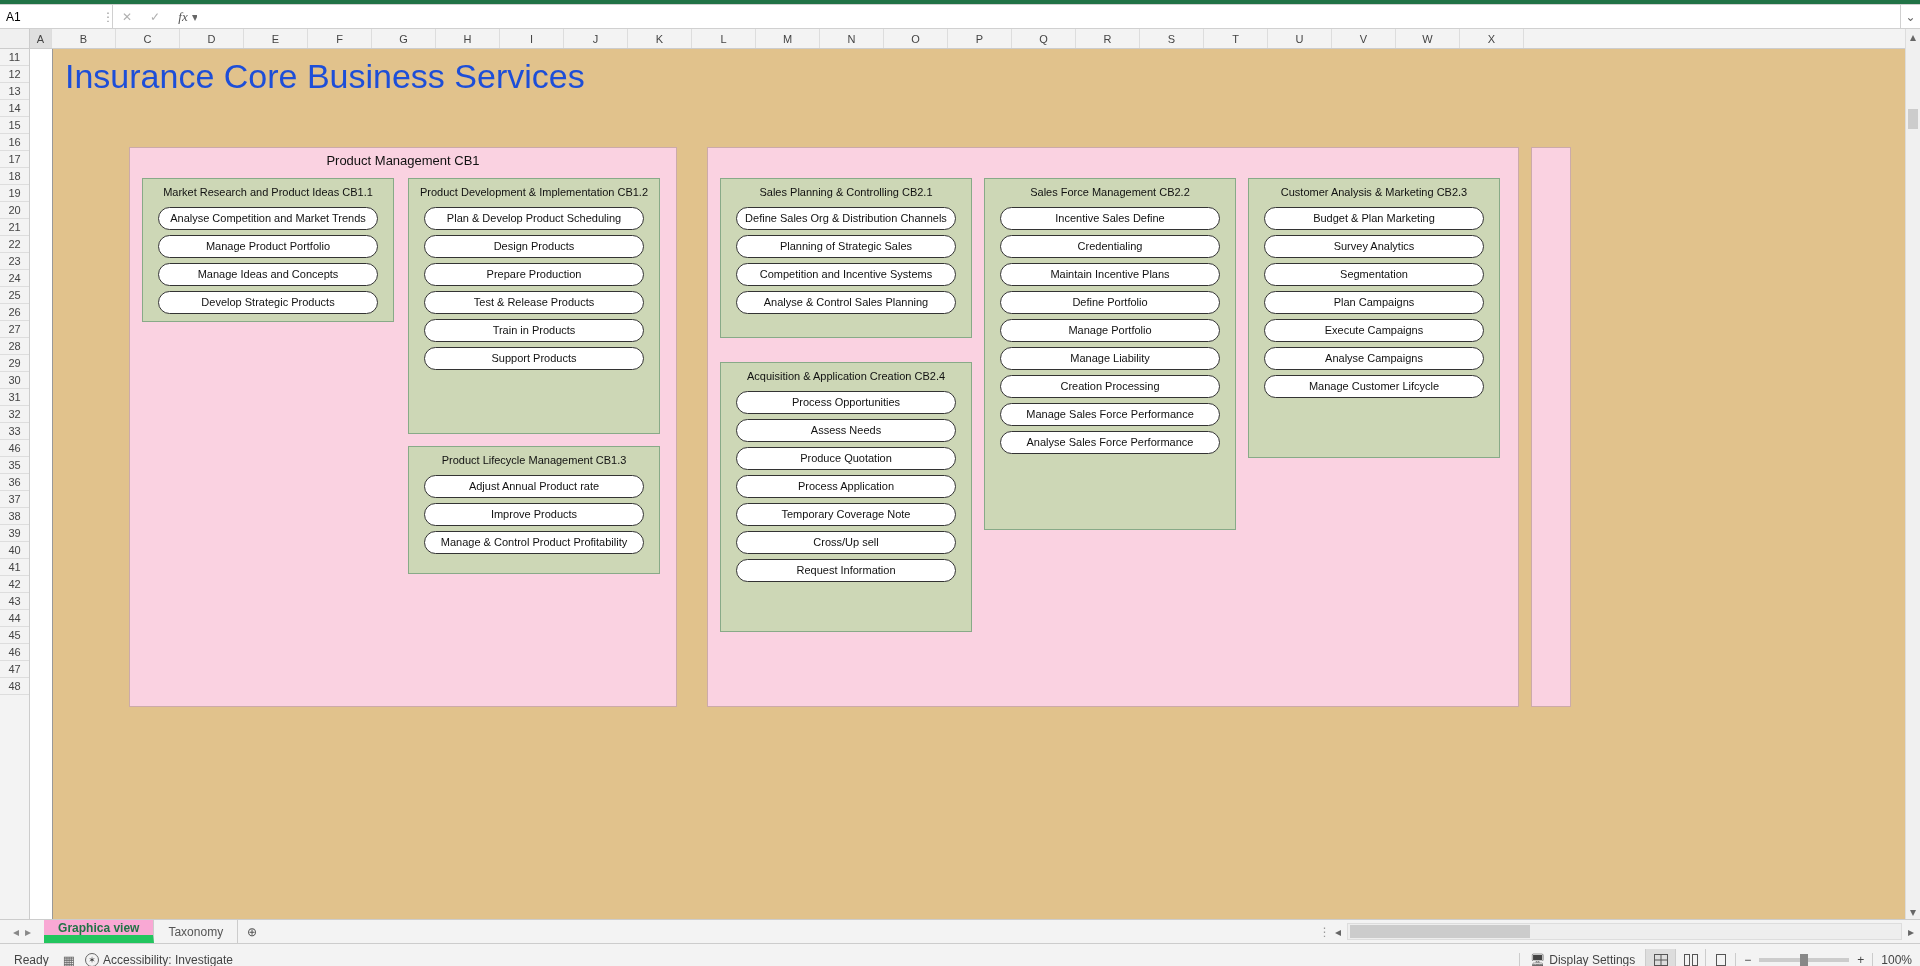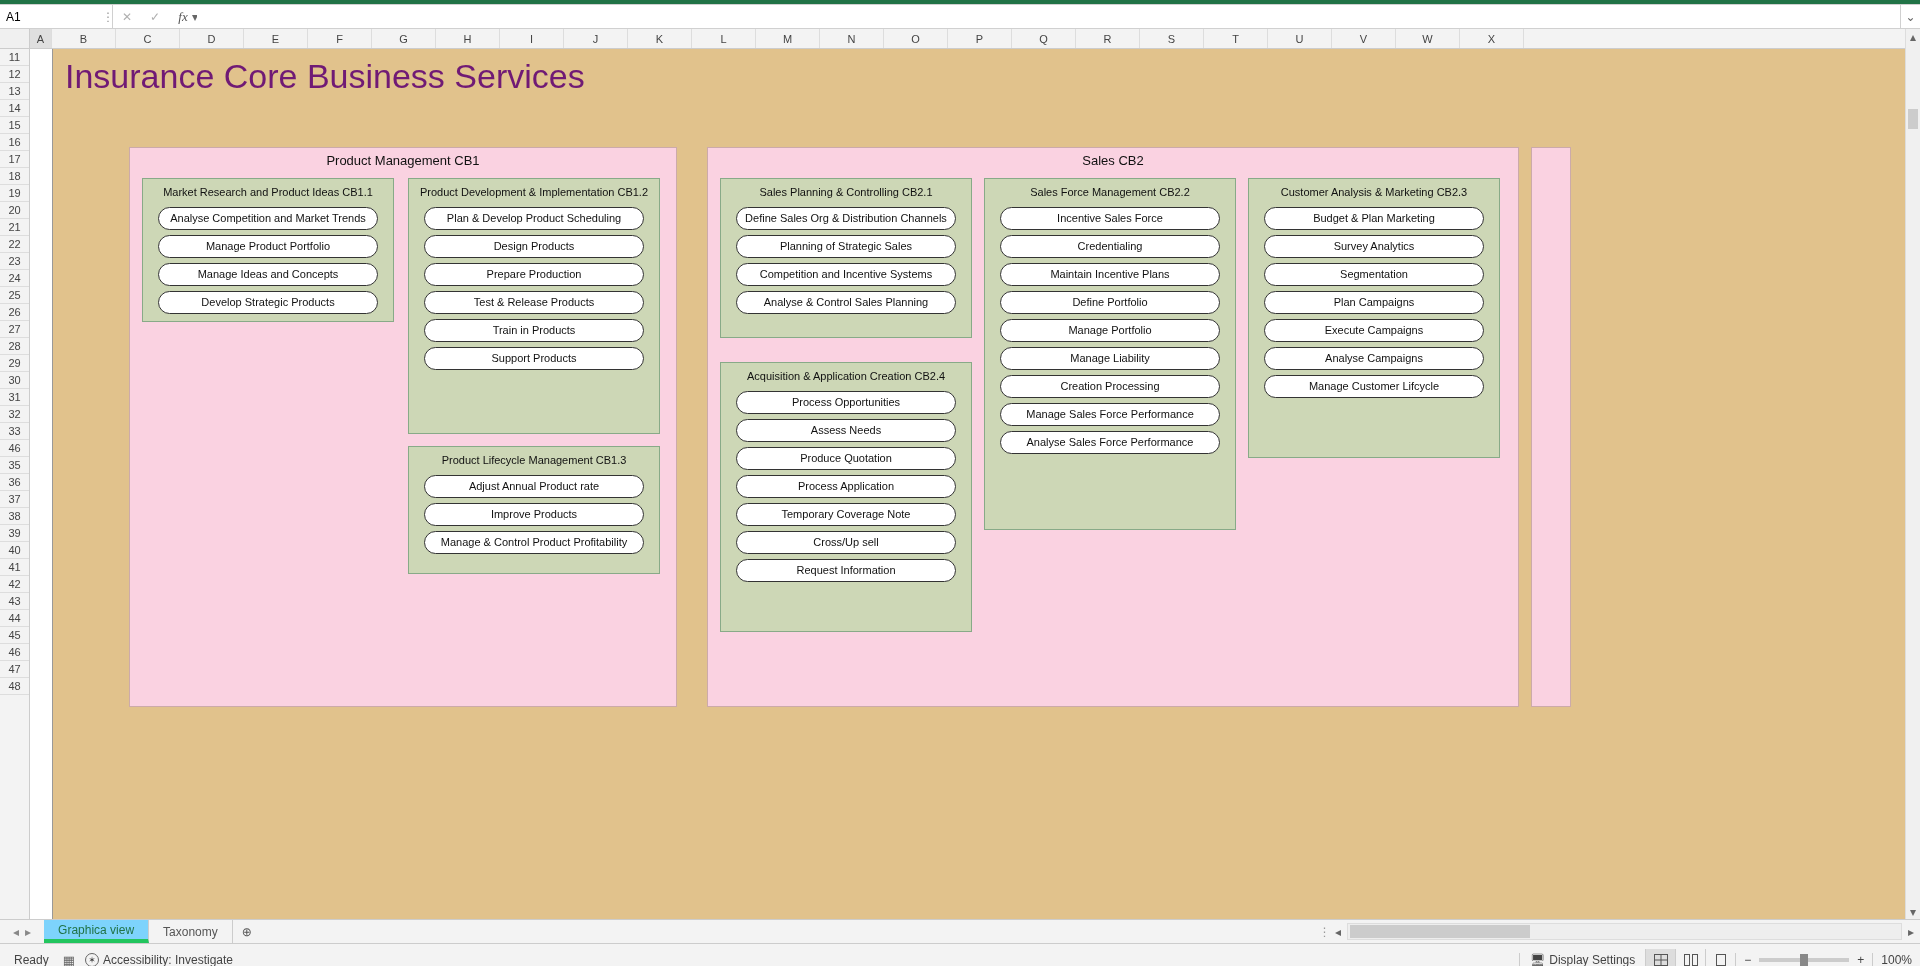--- a/index.html
+++ b/index.html
@@ -29,38 +29,38 @@
   .row-hdrs { position:absolute; left:0; top:20px; bottom:0; width:30px; background:#f3f3f3; border-right:1px solid #ccc;}
   .row-hdr  { height:17px; line-height:17px; text-align:center; border-bottom:1px solid #ddd; color:#444; font-size:11px;}
   .vscroll  { position:absolute; right:0; top:0; bottom:0; width:15px; background:#f0f0f0; border-left:1px solid #ddd;}
   .vscroll .up, .vscroll .down { position:absolute; left:0; right:0; height:15px; display:flex; align-items:center; justify-content:center; color:#666;}
   .vscroll .up{top:0;} .vscroll .down{bottom:0;}
   .vscroll .thumb{ position:absolute; left:2px; right:2px; top:80px; height:20px; background:#ccc;}
 
   
   .canvas { position:absolute; left:30px; right:15px; top:20px; bottom:0; background:#fff; }
   .tan { position:absolute; left:22px; top:0; right:0; bottom:0; background:#e1c28c; border-left:1px solid #999;}
-  .page-title { position:absolute; left:12px; top:8px; font-size:34px; font-weight:400; color:#701a75; }
+  .page-title { position:absolute; left:12px; top:8px; font-size:34px; font-weight:400; color:#1d4ed8; }
 
   .pink-panel { position:absolute; background:#fad2e1; border:1px solid #caa; }
   .panel-title { position:absolute; left:0; right:0; top:5px; text-align:center; font-size:13px; color:#111;}
 
   .sage { position:absolute; background:#cdd7b6; border:1px solid #8a8; }
   .sage-title{ text-align:center; font-size:11px; padding:7px 4px 4px; color:#111;}
 
   .pill { display:block; width:88%; margin:5px auto; height:23px; line-height:21px; text-align:center;
           background:#fff; border:1px solid #333; border-radius:12px; font-size:11px; color:#111;
           overflow:hidden; text-overflow:ellipsis; white-space:nowrap; }
 
   
   .tab-strip { height: 24px; background:#f3f3f3; border-top:1px solid #ccc; display:flex; align-items:stretch; font-size:12px; position:relative;}
   .tab-nav { display:flex; align-items:center; padding:0 10px; color:#888;}
   .tab-nav span{ margin:0 3px; }
   .sheet-tab { padding:0 14px; display:flex; align-items:center; border-right:1px solid #ccc; background:#f3f3f3; color:#555; cursor:pointer;}
-  .sheet-tab.active { background:#7dd3fc; color:#217346; font-weight:400; border-bottom:4px solid #22c55e;}
+  .sheet-tab.active { background:#f9a8d4; color:#217346; font-weight:700; border-bottom:8px solid #22c55e;}
   .add-sheet { width:28px; display:flex; align-items:center; justify-content:center; color:#555;}
   .hscroll { position:absolute; right:0; top:0; bottom:0; width:600px; display:flex; align-items:stretch; background:#f3f3f3;}
   .hscroll .track{ flex:1; position:relative; margin: 3px 0; background:#eee; border:1px solid #ddd;}
   .hscroll .thumb{ position:absolute; left:2px; top:1px; bottom:1px; width:180px; background:#ccc;}
   .hscroll .btn{ width:18px; display:flex; align-items:center; justify-content:center; color:#666;}
   .hscroll .sep{ width:9px;display:flex;align-items:center;justify-content:center;color:#999;}
 
   
   .status { height:33px; background:#f3f3f3; border-top:1px solid #ccc; display:flex; align-items:center; font-size:12px; color:#444;}
   .status .ready{ padding:0 14px;}
@@ -196,42 +196,41 @@
           </div>
         <div class="sage" id="cb13" style="left:278px; top:298px; width:252px; height:128px;">
           <div class="sage-title">Product Lifecycle Management CB1.3</div>
         <div class="pill">Adjust Annual Product rate</div>
             <div class="pill">Improve Products</div>
             <div class="pill">Manage &amp; Control Product Profitability</div>
           </div>
       </div>
 
       <div class="pink-panel" style="left:654px; top:98px; width:812px; height:560px;">
-        <div class="panel-title">Sales CB2</div>
 
         <div class="sage" id="cb21" style="left:12px; top:30px; width:252px; height:160px;">
           <div class="sage-title">Sales Planning &amp; Controlling CB2.1</div>
         <div class="pill">Define Sales Org &amp; Distribution Channels</div>
             <div class="pill">Planning of Strategic Sales</div>
             <div class="pill">Competition and Incentive Systems</div>
             <div class="pill">Analyse &amp; Control Sales Planning</div>
           </div>
         <div class="sage" id="cb24" style="left:12px; top:214px; width:252px; height:270px;">
           <div class="sage-title">Acquisition &amp; Application Creation CB2.4</div>
         <div class="pill">Process Opportunities</div>
             <div class="pill">Assess Needs</div>
             <div class="pill">Produce Quotation</div>
             <div class="pill">Process Application</div>
             <div class="pill">Temporary Coverage Note</div>
             <div class="pill">Cross/Up sell</div>
             <div class="pill">Request Information</div>
           </div>
         <div class="sage" id="cb22" style="left:276px; top:30px; width:252px; height:352px;">
           <div class="sage-title">Sales Force Management CB2.2</div>
-        <div class="pill">Incentive Sales Force</div>
+        <div class="pill">Incentive Sales Define</div>
             <div class="pill">Credentialing</div>
             <div class="pill">Maintain Incentive Plans</div>
             <div class="pill">Define Portfolio</div>
             <div class="pill">Manage Portfolio</div>
             <div class="pill">Manage Liability</div>
             <div class="pill">Creation Processing</div>
             <div class="pill">Manage Sales Force Performance</div>
             <div class="pill">Analyse Sales Force Performance</div>
           </div>
         <div class="sage" id="cb23" style="left:540px; top:30px; width:252px; height:280px;">

